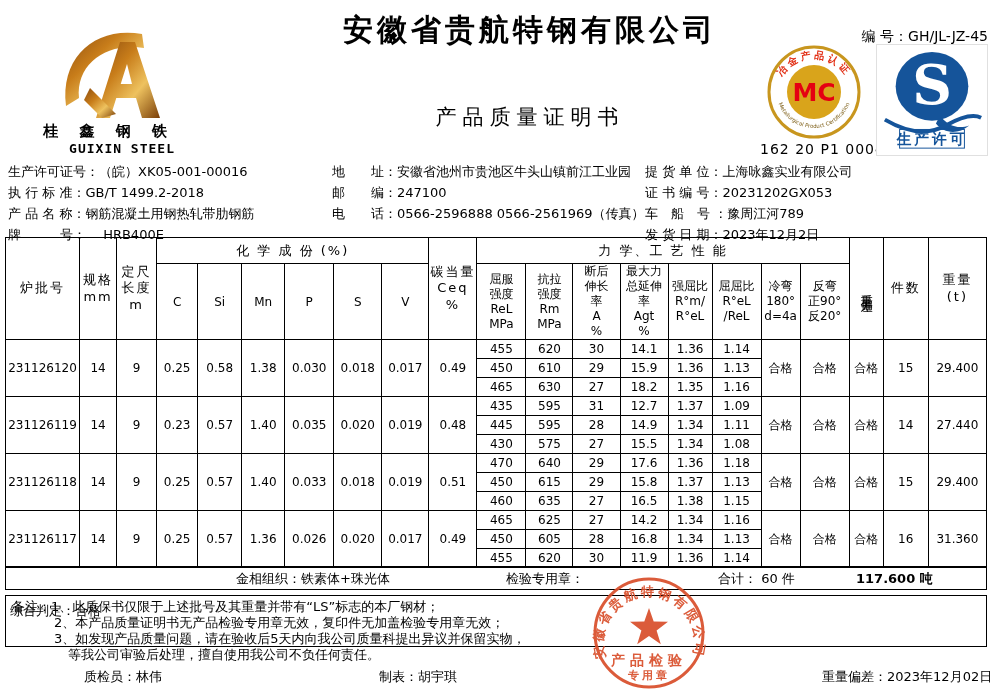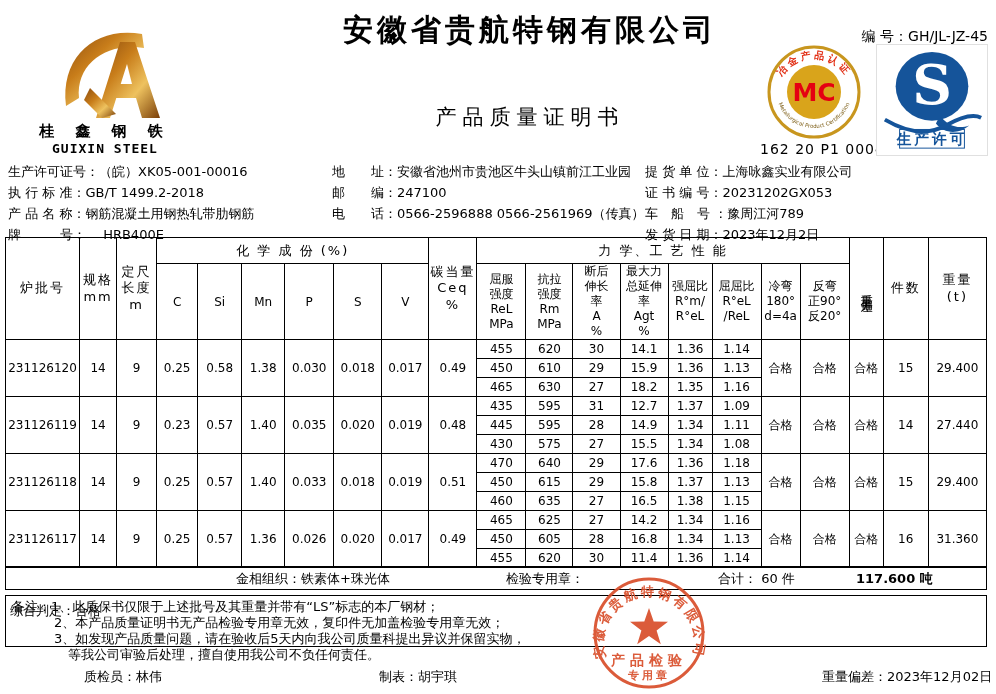--- a/index.html
+++ b/index.html
@@ -1,21 +1,21 @@
 <!DOCTYPE html>
 <html><head>
 <meta charset="utf-8">
 <style>
   * { margin:0; padding:0; box-sizing:border-box; }
   body { background:#888; font-family:"DejaVu Sans", sans-serif; }
   .page { position:relative; width:996px; height:694px; background:#fff; margin:0 auto;
           overflow:hidden; color:#000; }
 
   
-  .logo-block { position:absolute; left:35px; top:26px; width:140px; height:128px; text-align:center; }
+  .logo-block { position:absolute; left:35px; top:26px; width:140px; height:128px; text-align:right; }
   .logo-art { display:block; margin:0 auto; }
   .logo-cn { font-size:15px; font-weight:bold; letter-spacing:8px; white-space:nowrap; }
   .logo-en { font-family:"DejaVu Sans Mono", monospace; font-size:13px; font-weight:bold; letter-spacing:1px; white-space:nowrap; }
 
   .title-wrap { position:absolute; left:170px; right:106px; top:10px; text-align:center; }
   .company-title { font-family:"DejaVu Serif", serif; font-size:30px; font-weight:bold; letter-spacing:4px; white-space:nowrap; }
   .doc-title { font-family:"DejaVu Serif", serif; font-size:21px; letter-spacing:6px; margin-top:52px; white-space:nowrap; }
 
   .doc-no { position:absolute; top:28px; right:8px; font-size:14px; white-space:nowrap; }
 
@@ -365,21 +365,21 @@
             <td>605</td>
             <td>28</td>
             <td>16.8</td>
             <td>1.34</td>
             <td>1.13</td>
           </tr>
           <tr>
             <td>455</td>
             <td>620</td>
             <td>30</td>
-            <td>11.4</td>
+            <td>11.9</td>
             <td>1.36</td>
             <td>1.14</td>
           </tr>
         </tbody>
     </table>
   </div>
 
   <div class="summary-box">
     <span class="sm-judge">综合判定：合格</span>
     <span class="sm-micro">金相组织：铁素体+珠光体</span>

